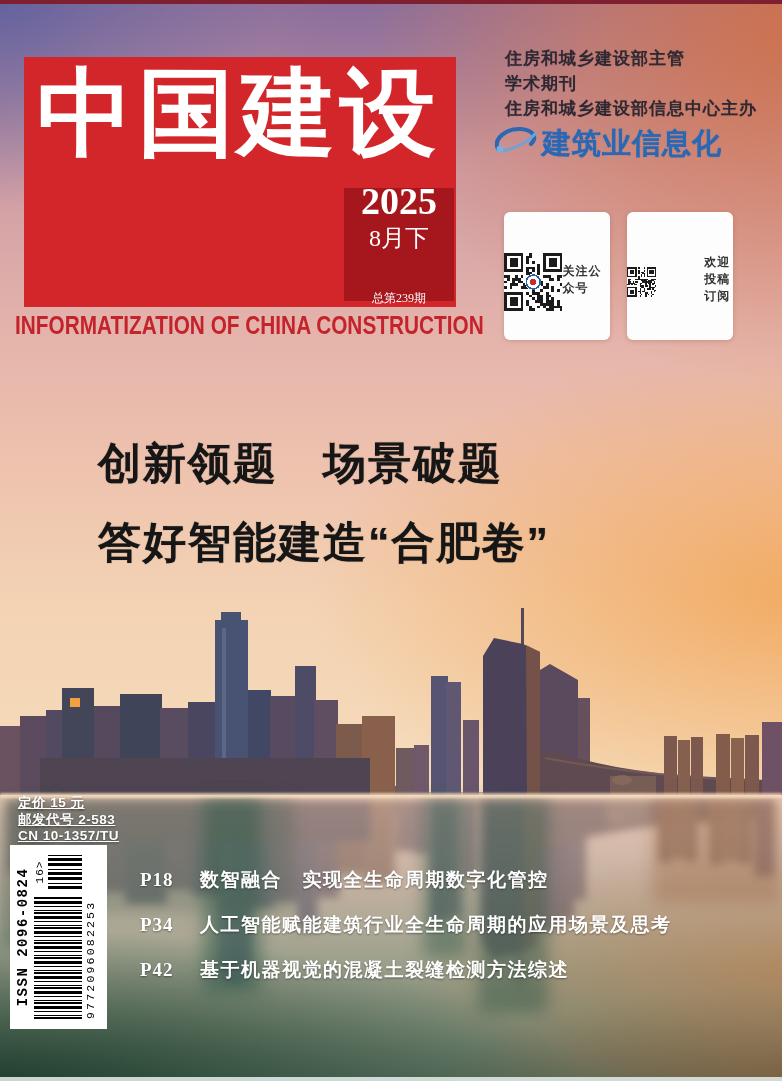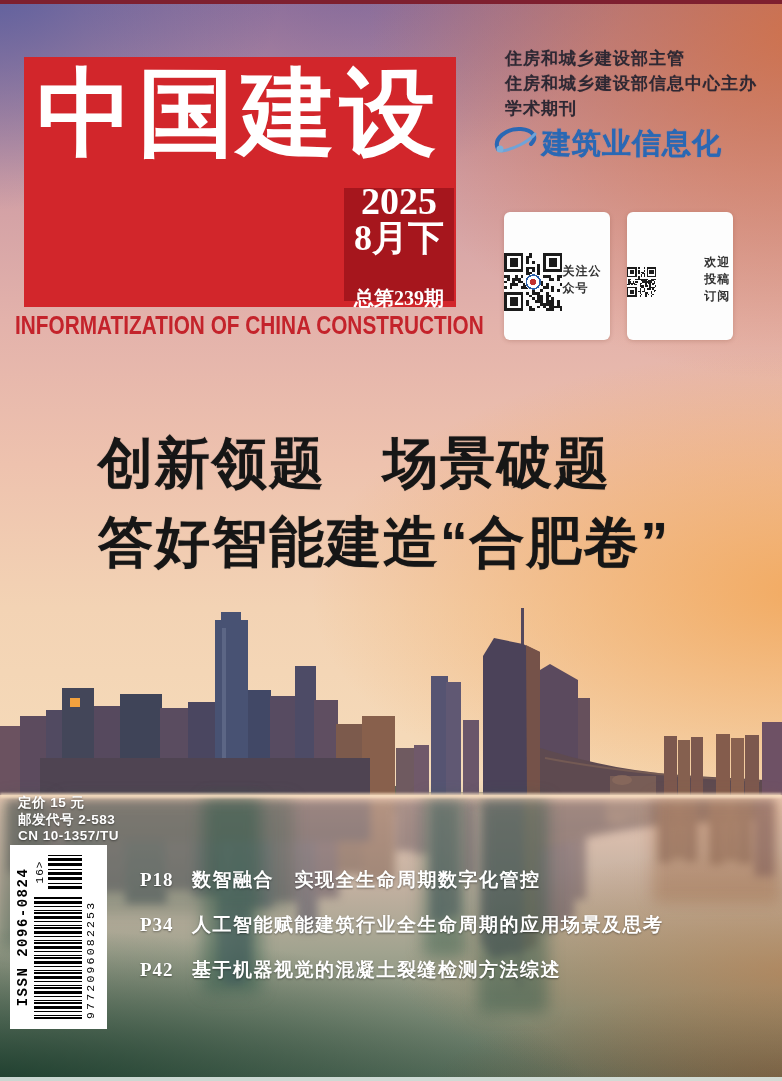--- a/index.html
+++ b/index.html
@@ -36,59 +36,59 @@
   
   .masthead{position:absolute;left:24px;top:57px;width:432px;height:250px;background:#d2262b;}
   .mh-title{position:absolute;left:13px;top:-4px;color:#fff;font-weight:900;font-size:96px;
             letter-spacing:5px;line-height:120px;white-space:nowrap;}
   .mh-title2{position:absolute;left:13px;top:114px;color:#fff;font-weight:900;font-size:96px;
             letter-spacing:5px;line-height:120px;white-space:nowrap;}
   .issue-box{position:absolute;left:320px;top:131px;width:110px;height:113px;background:#a6161d;
              display:flex;flex-direction:column;align-items:center;justify-content:center;color:#fff;
              font-family:"Liberation Serif",serif;}
   .issue-year{font-size:38px;font-weight:700;line-height:40px;}
-  .issue-month{font-size:36px;font-weight:700;line-height:34px;}
-  .issue-number{font-size:20px;font-weight:700;line-height:22px;margin-top:32px;}
+  .issue-month{font-size:24px;font-weight:400;line-height:34px;}
+  .issue-number{font-size:12px;font-weight:400;line-height:22px;margin-top:32px;}
   .english-title{position:absolute;left:15px;top:310px;color:#c4232b;font-weight:800;font-size:26px;
       white-space:nowrap;transform:scaleX(.80);transform-origin:0 50%;letter-spacing:0;}
   
   .publisher{position:absolute;left:505px;top:46px;color:#2e2833;font-size:17px;font-weight:700;
              line-height:25px;letter-spacing:1px;text-shadow:0 0 1px rgba(40,30,40,.3);}
   .brand{position:absolute;left:492px;top:122px;display:flex;align-items:flex-end;}
   .brand-text{color:#2a68b4;font-size:29px;font-weight:900;letter-spacing:1px;text-shadow:0 0 1px #2a68b4;}
   
   .qr-card{position:absolute;width:106px;height:128px;background:#fdfdfd;border-radius:6px;
            display:flex;flex-direction:row;align-items:center;box-shadow:0 1px 4px rgba(120,60,40,.25);}
   .qr-left{left:504px;top:212px;} .qr-right{left:627px;top:212px;gap:48px;}
   .qr-svg{width:80px;height:80px;margin-top:11px;shape-rendering:crispEdges;}
   .qr-svg rect{fill:#1b1b1b;}
   .qr-label{margin-top:7px;font-size:12px;font-weight:700;color:#333;letter-spacing:1px;}
   
-  .headline{position:absolute;left:98px;top:424px;color:#161616;font-weight:900;font-size:55px;
+  .headline{position:absolute;left:98px;top:424px;color:#161616;font-weight:900;font-size:43px;
             letter-spacing:2px;line-height:79px;white-space:nowrap;text-shadow:0 0 1px rgba(10,10,10,.5);}
   
   .price-block{position:absolute;left:18px;top:795px;color:#fff;font-size:13.5px;font-weight:600;
-               line-height:16.5px;letter-spacing:.5px;text-shadow:0 1px 2px rgba(0,0,0,.45);}
+               line-height:16.5px;letter-spacing:.5px;text-shadow:0 1px 2px rgba(0,0,0,.45);text-decoration:underline;}
   
   .barcode-wrap{position:absolute;left:10px;top:1029px;width:184px;height:97px;background:#fff;
       transform:rotate(-90deg);transform-origin:0 0;padding:0;box-sizing:border-box;
       font-family:"Liberation Mono",monospace;color:#000;}
   .bc-issn{text-align:center;font-size:14px;font-weight:700;letter-spacing:1.5px;padding-top:5px;}
   .bc-row{display:flex;padding:3px 8px 0 10px;}
   .bc-main{width:122px;}
   .bc-bars{height:48px;background:repeating-linear-gradient(90deg,#000 0 2px,transparent 2px 3px,
       #000 3px 4px,transparent 4px 7px,#000 7px 8px,transparent 8px 10px,#000 10px 13px,transparent 13px 15px);}
   .bc-digits{font-size:11.5px;letter-spacing:2.2px;padding-top:2px;}
   .bc-addon{width:34px;margin-left:8px;text-align:center;}
   .bc-addon-label{font-size:11px;letter-spacing:1px;}
   .bc-addon-bars{height:34px;margin-top:2px;background:repeating-linear-gradient(90deg,#000 0 3px,
       transparent 3px 5px,#000 5px 6px,transparent 6px 9px,#000 9px 12px,transparent 12px 14px);}
   
   .articles{position:absolute;left:140px;top:867px;color:#fff;font-family:"Liberation Serif",serif;}
-  .article{display:flex;align-items:baseline;margin-bottom:19px;text-shadow:0 1px 2px rgba(0,0,0,.4);}
+  .article{display:flex;align-items:baseline;margin-bottom:19px;text-shadow:0 1px 2px rgba(0,0,0,.4);gap:8px;}
   .article-page{width:52px;font-size:19px;font-weight:700;letter-spacing:1px;}
   .article-title{font-size:19px;font-weight:700;letter-spacing:1.5px;white-space:nowrap;}
 </style>
 </head>
 <body>
 
 <div class="cover">
 
   <div class="sky"></div>
 
@@ -157,22 +157,22 @@
     <div class="issue-box">
       <div class="issue-year">2025</div>
       <div class="issue-month">8月下</div>
       <div class="issue-number">总第239期</div>
     </div>
   </div>
   <div class="english-title">INFORMATIZATION OF CHINA CONSTRUCTION</div>
 
   <div class="publisher">
     <div>住房和城乡建设部主管</div>
+    <div>学术期刊</div>
     <div>住房和城乡建设部信息中心主办</div>
-    <div>学术期刊</div>
   </div>
 
   <div class="brand">
     <span>
       <svg width="50" height="38" viewBox="0 0 50 38">
         <path d="M6,27 C1,17 14,6 29,7 C41,8 46,15 39,22" fill="none" stroke="#2a68b4" stroke-width="4" stroke-linecap="round"></path>
         <path d="M10,29 C22,27 36,20 43,12" fill="none" stroke="#6fa3d8" stroke-width="3" stroke-linecap="round"></path>
         <circle cx="8" cy="27" r="3.5" fill="#7ab0dc"></circle>
       </svg>
     </span>

